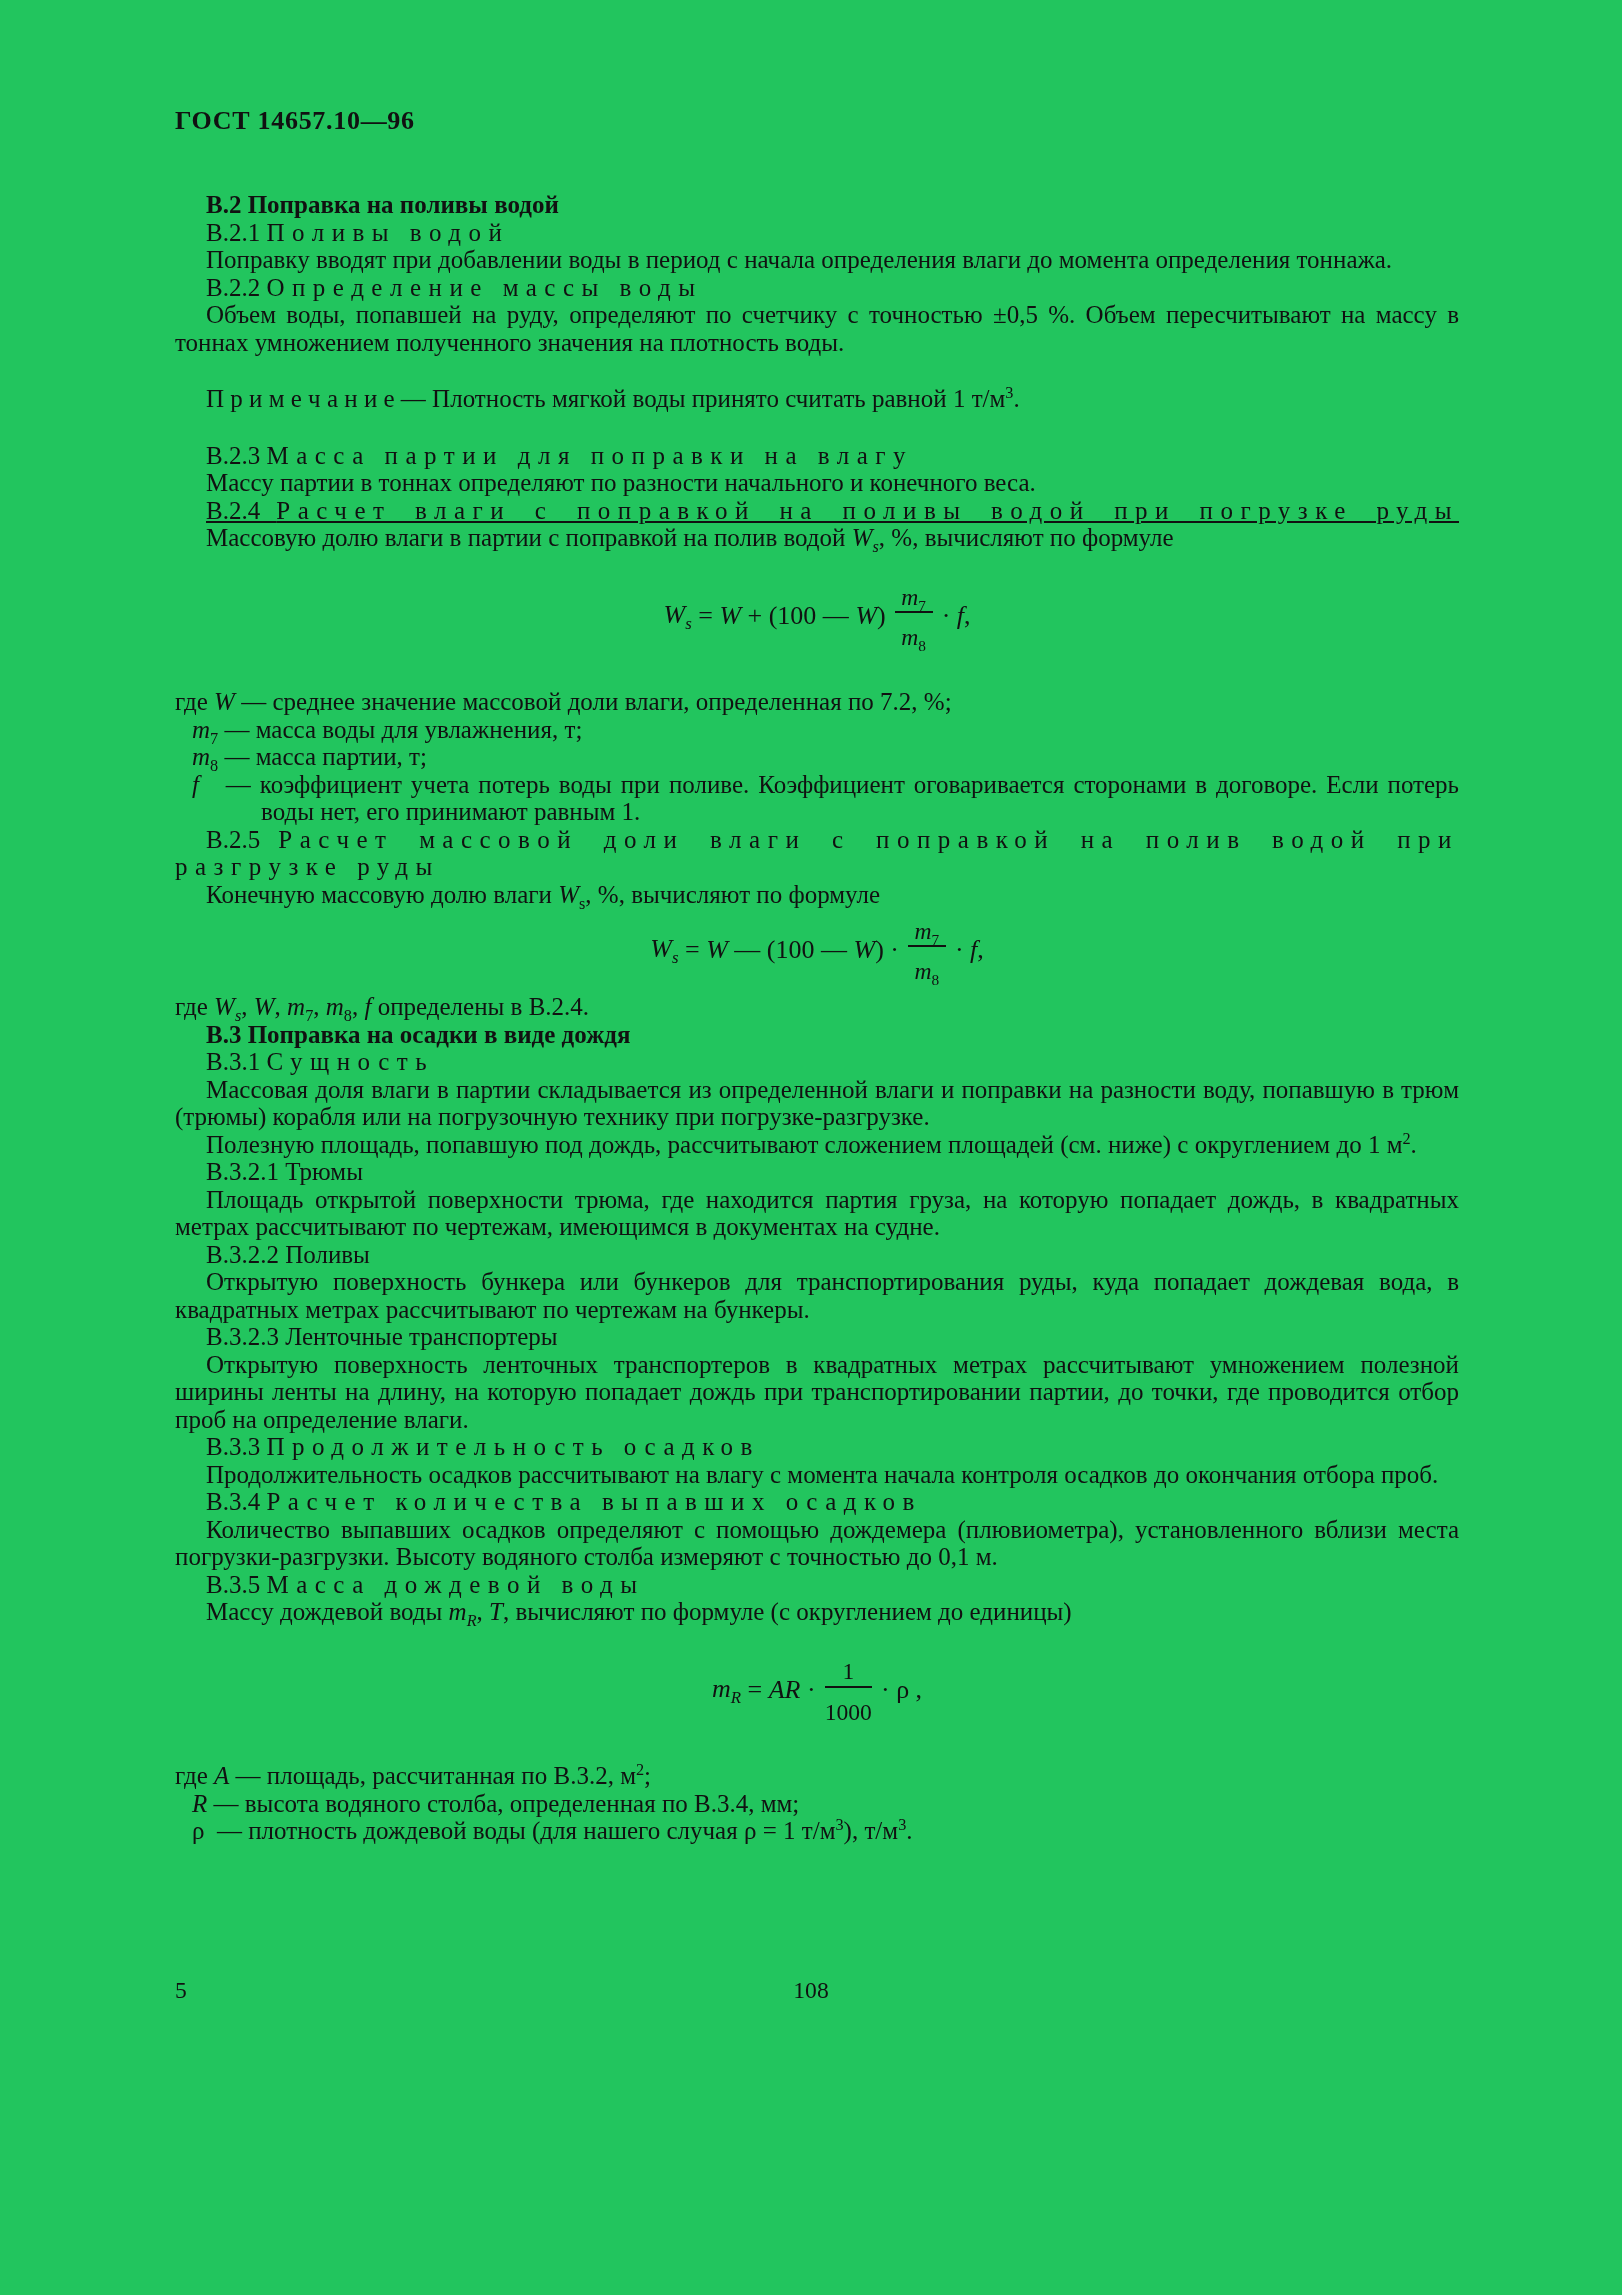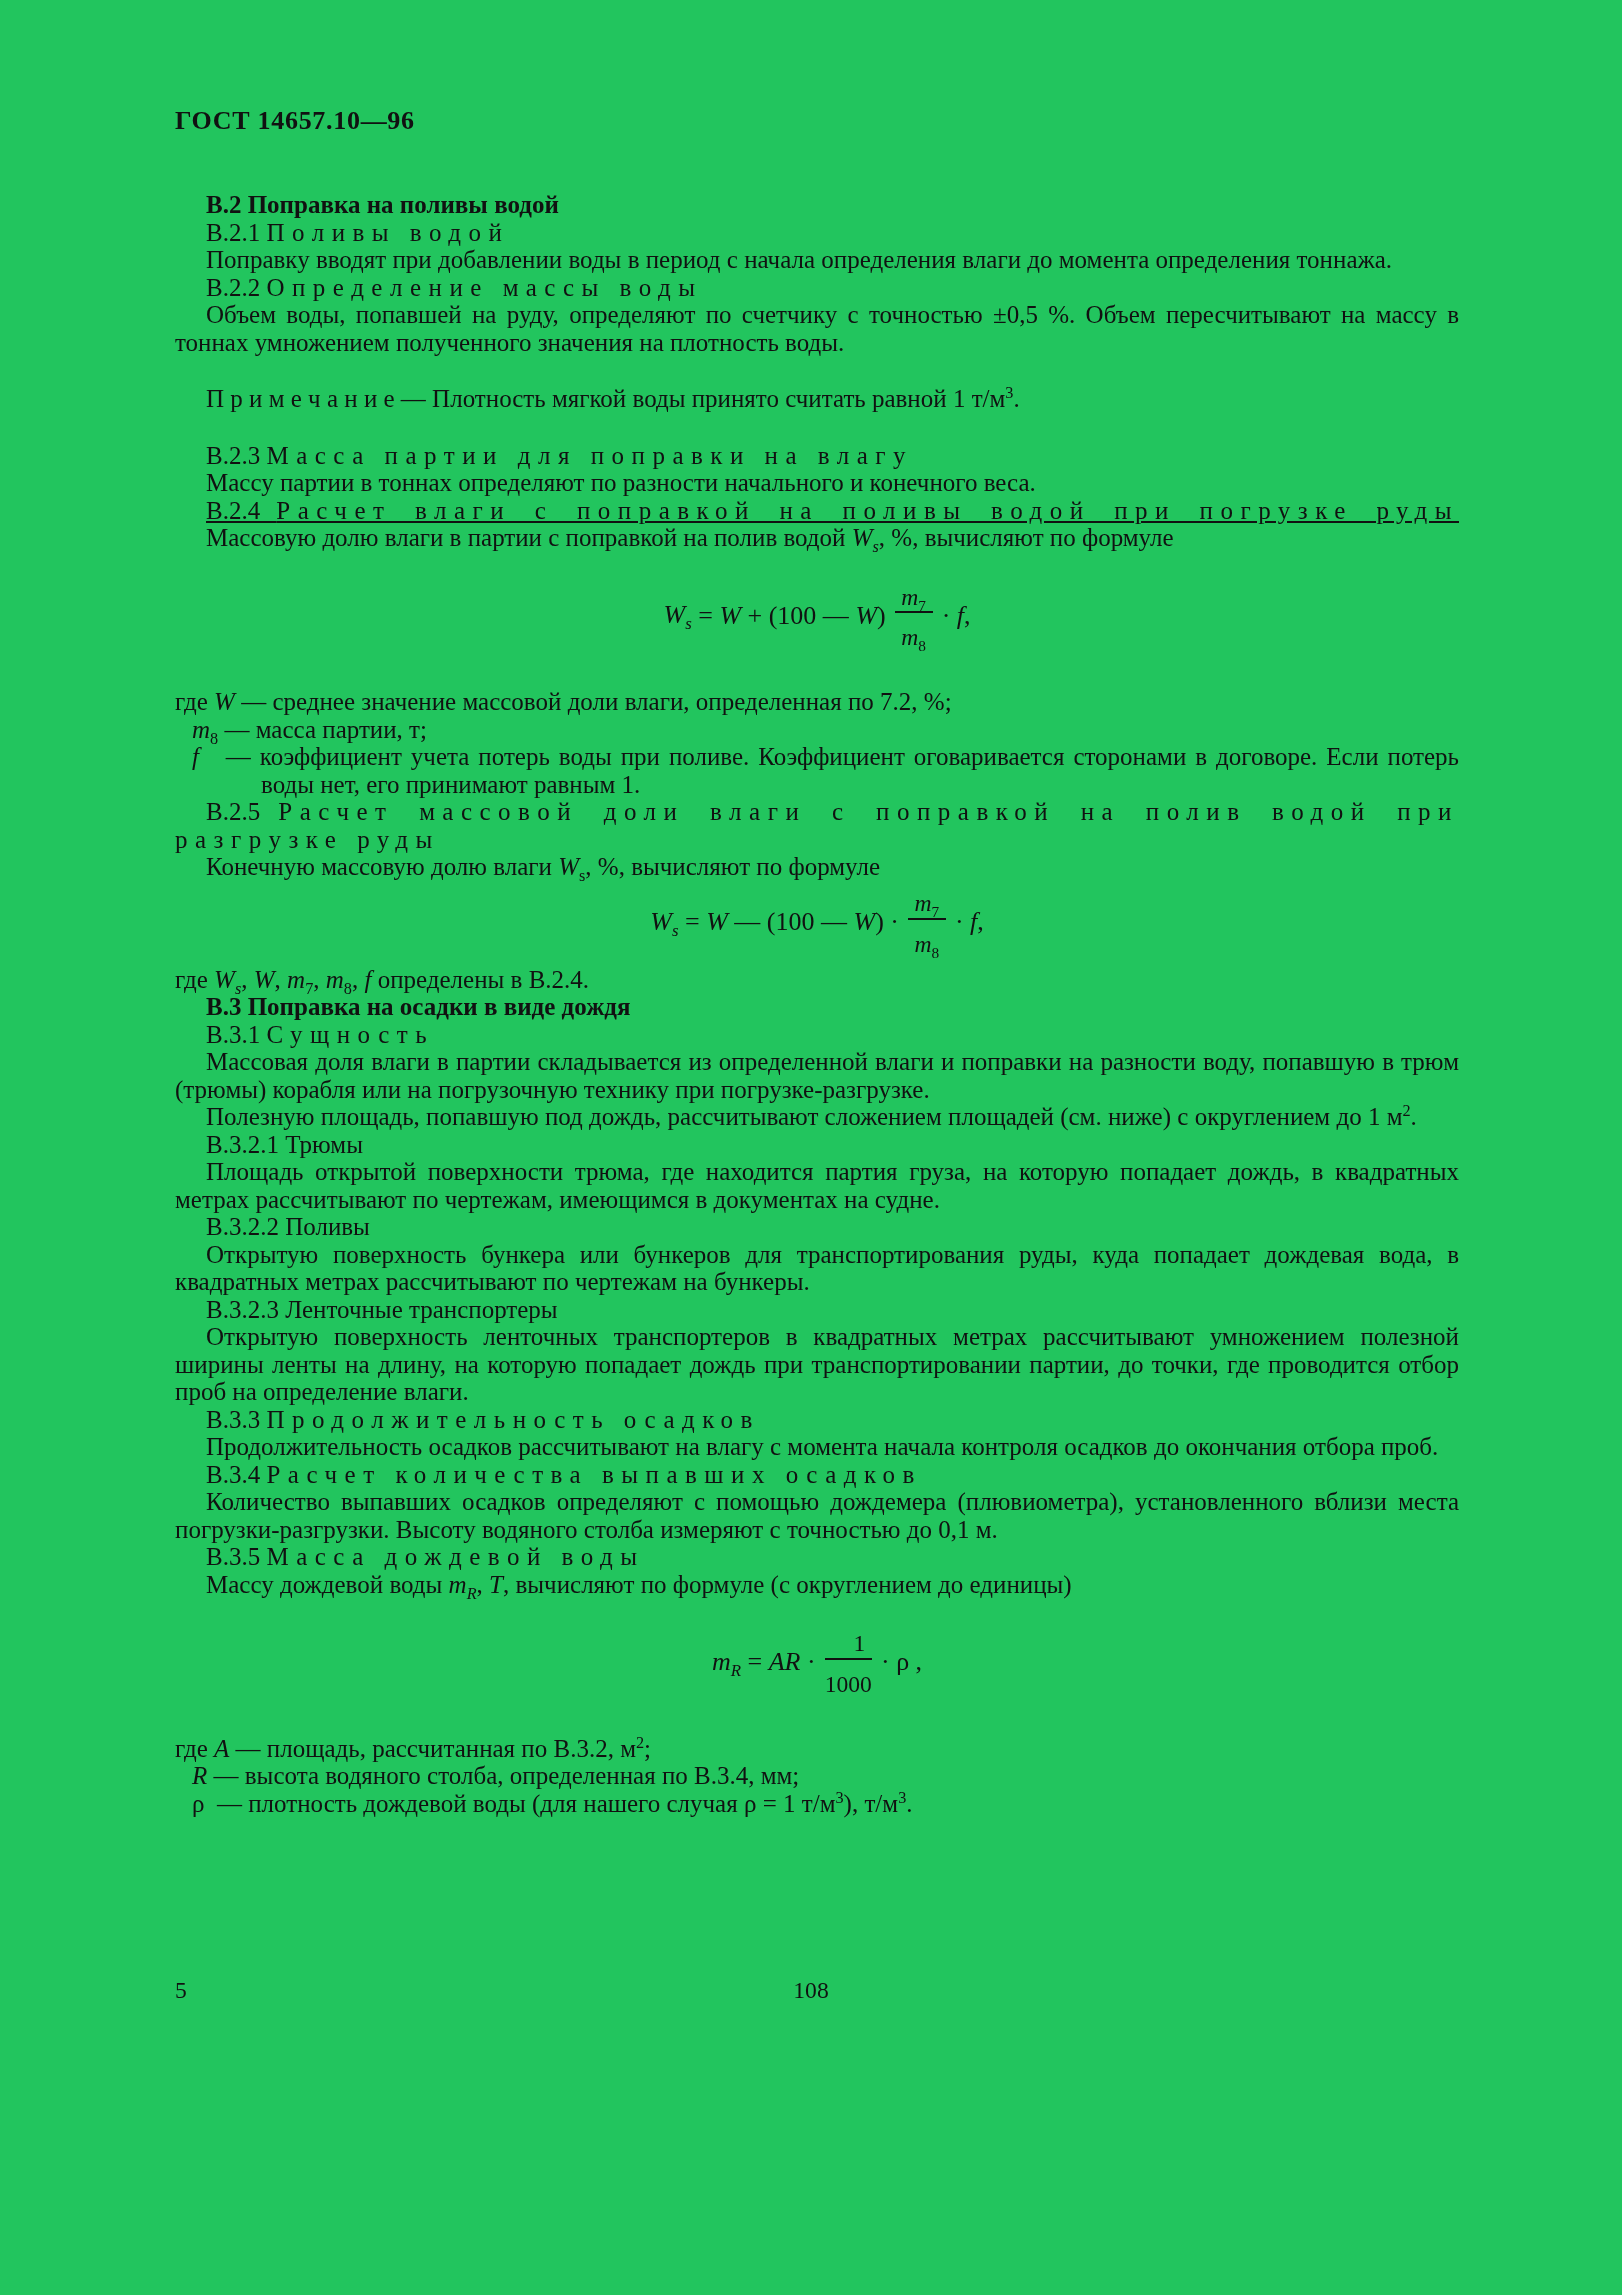--- a/index.html
+++ b/index.html
@@ -28,21 +28,21 @@
   .clause.stretch { text-align-last: justify; text-decoration: underline; }
   .note { margin: 29px 0; }
 
   .where { text-indent: 0; }
   .where-item { padding-left: 17px; }
   .where-item.hang { padding-left: 86px; text-indent: -69px; }
 
   .formula { text-align: center; text-indent: 0; margin: 33px 0 38px; font-size: 26px; line-height: 1.15; }
   .formula.tight { margin: 10.5px 0 9.2px; }
   .frac { display: inline-block; vertical-align: middle; text-align: center; line-height: 1.05; font-size: 23.6px; margin: 0 2.6px; }
-  .frac .num { display: block; border-bottom: 2px solid #111; padding: 0 6.5px 2px; text-align: right; }
+  .frac .num { display: block; border-bottom: 2px solid #111; padding: 0 6.5px 2px; }
   .frac .den { display: block; padding-top: 12px; }
 
   sub, sup { font-size: 65%; line-height: 0; }
   i { font-style: italic; }
 
   .doc-footer { position: absolute; left: 0; top: 1977px; width: 1622px; font-size: 23.6px; }
   .footer-left { position: absolute; left: 175px; top: 0; }
   .footer-center { display: block; width: 100%; text-align: center; }
 </style>
 </head>
@@ -56,20 +56,21 @@
       <div class="p">Поправку вводят при добавлении воды в период с начала определения влаги до момента определения тоннажа.</div>
       <div class="clause">В.2.2 <span class="sp">Определение массы воды</span></div>
       <div class="p">Объем воды, попавшей на руду, определяют по счетчику с точностью ±0,5 %. Объем пересчитывают на массу в тоннах умножением полученного значения на плотность воды.</div>
       <div class="note">П р и м е ч а н и е — Плотность мягкой воды принято считать равной 1 т/м<sup>3</sup>.</div>
       <div class="clause">В.2.3 <span class="sp">Масса партии для поправки на влагу</span></div>
       <div class="p">Массу партии в тоннах определяют по разности начального и конечного веса.</div>
       <div class="clause stretch">В.2.4 <span class="sp">Расчет влаги с поправкой на поливы водой при погрузке руды</span></div>
       <div class="p">Массовую долю влаги в партии с поправкой на полив водой <i>W<sub>s</sub></i>, %, вычисляют по формуле</div>
       <div class="formula"><span><i>W<sub>s</sub></i> = <i>W</i> + (100 — <i>W</i>) </span><span class="frac"><span class="num"><i>m</i><sub>7</sub></span><span class="den"><i>m</i><sub>8</sub></span></span><span> · <i>f</i>,</span></div>
       <div class="where">где <i>W</i> — среднее значение массовой доли влаги, определенная по 7.2, %;</div>
+      <div class="where-item"><i>m</i><sub>7</sub> — масса воды для увлажнения, т;</div>
       <div class="where-item"><i>m</i><sub>8</sub> — масса партии, т;</div>
       <div class="where-item hang"><i>f</i>&nbsp;&nbsp; — коэффициент учета потерь воды при поливе. Коэффициент оговаривается сторонами в договоре. Если потерь воды нет, его принимают равным 1.</div>
       <div class="clause">В.2.5 <span class="sp">Расчет массовой доли влаги с поправкой на полив водой при разгрузке руды</span></div>
       <div class="p">Конечную массовую долю влаги <i>W</i><sub>s</sub>, %, вычисляют по формуле</div>
       <div class="formula tight"><span><i>W<sub>s</sub></i> = <i>W</i> — (100 — <i>W</i>) · </span><span class="frac"><span class="num"><i>m</i><sub>7</sub></span><span class="den"><i>m</i><sub>8</sub></span></span><span> · <i>f</i>,</span></div>
       <div class="where">где <i>W<sub>s</sub></i>, <i>W</i>, <i>m</i><sub>7</sub>, <i>m</i><sub>8</sub>, <i>f</i> определены в В.2.4.</div>
       <div class="h2">В.3 Поправка на осадки в виде дождя</div>
       <div class="clause">В.3.1 <span class="sp">Сущность</span></div>
       <div class="p">Массовая доля влаги в партии складывается из определенной влаги и поправки на разности воду, попавшую в трюм (трюмы) корабля или на погрузочную технику при погрузке-разгрузке.</div>
       <div class="p">Полезную площадь, попавшую под дождь, рассчитывают сложением площадей (см. ниже) с округлением до 1 м<sup>2</sup>.</div>

